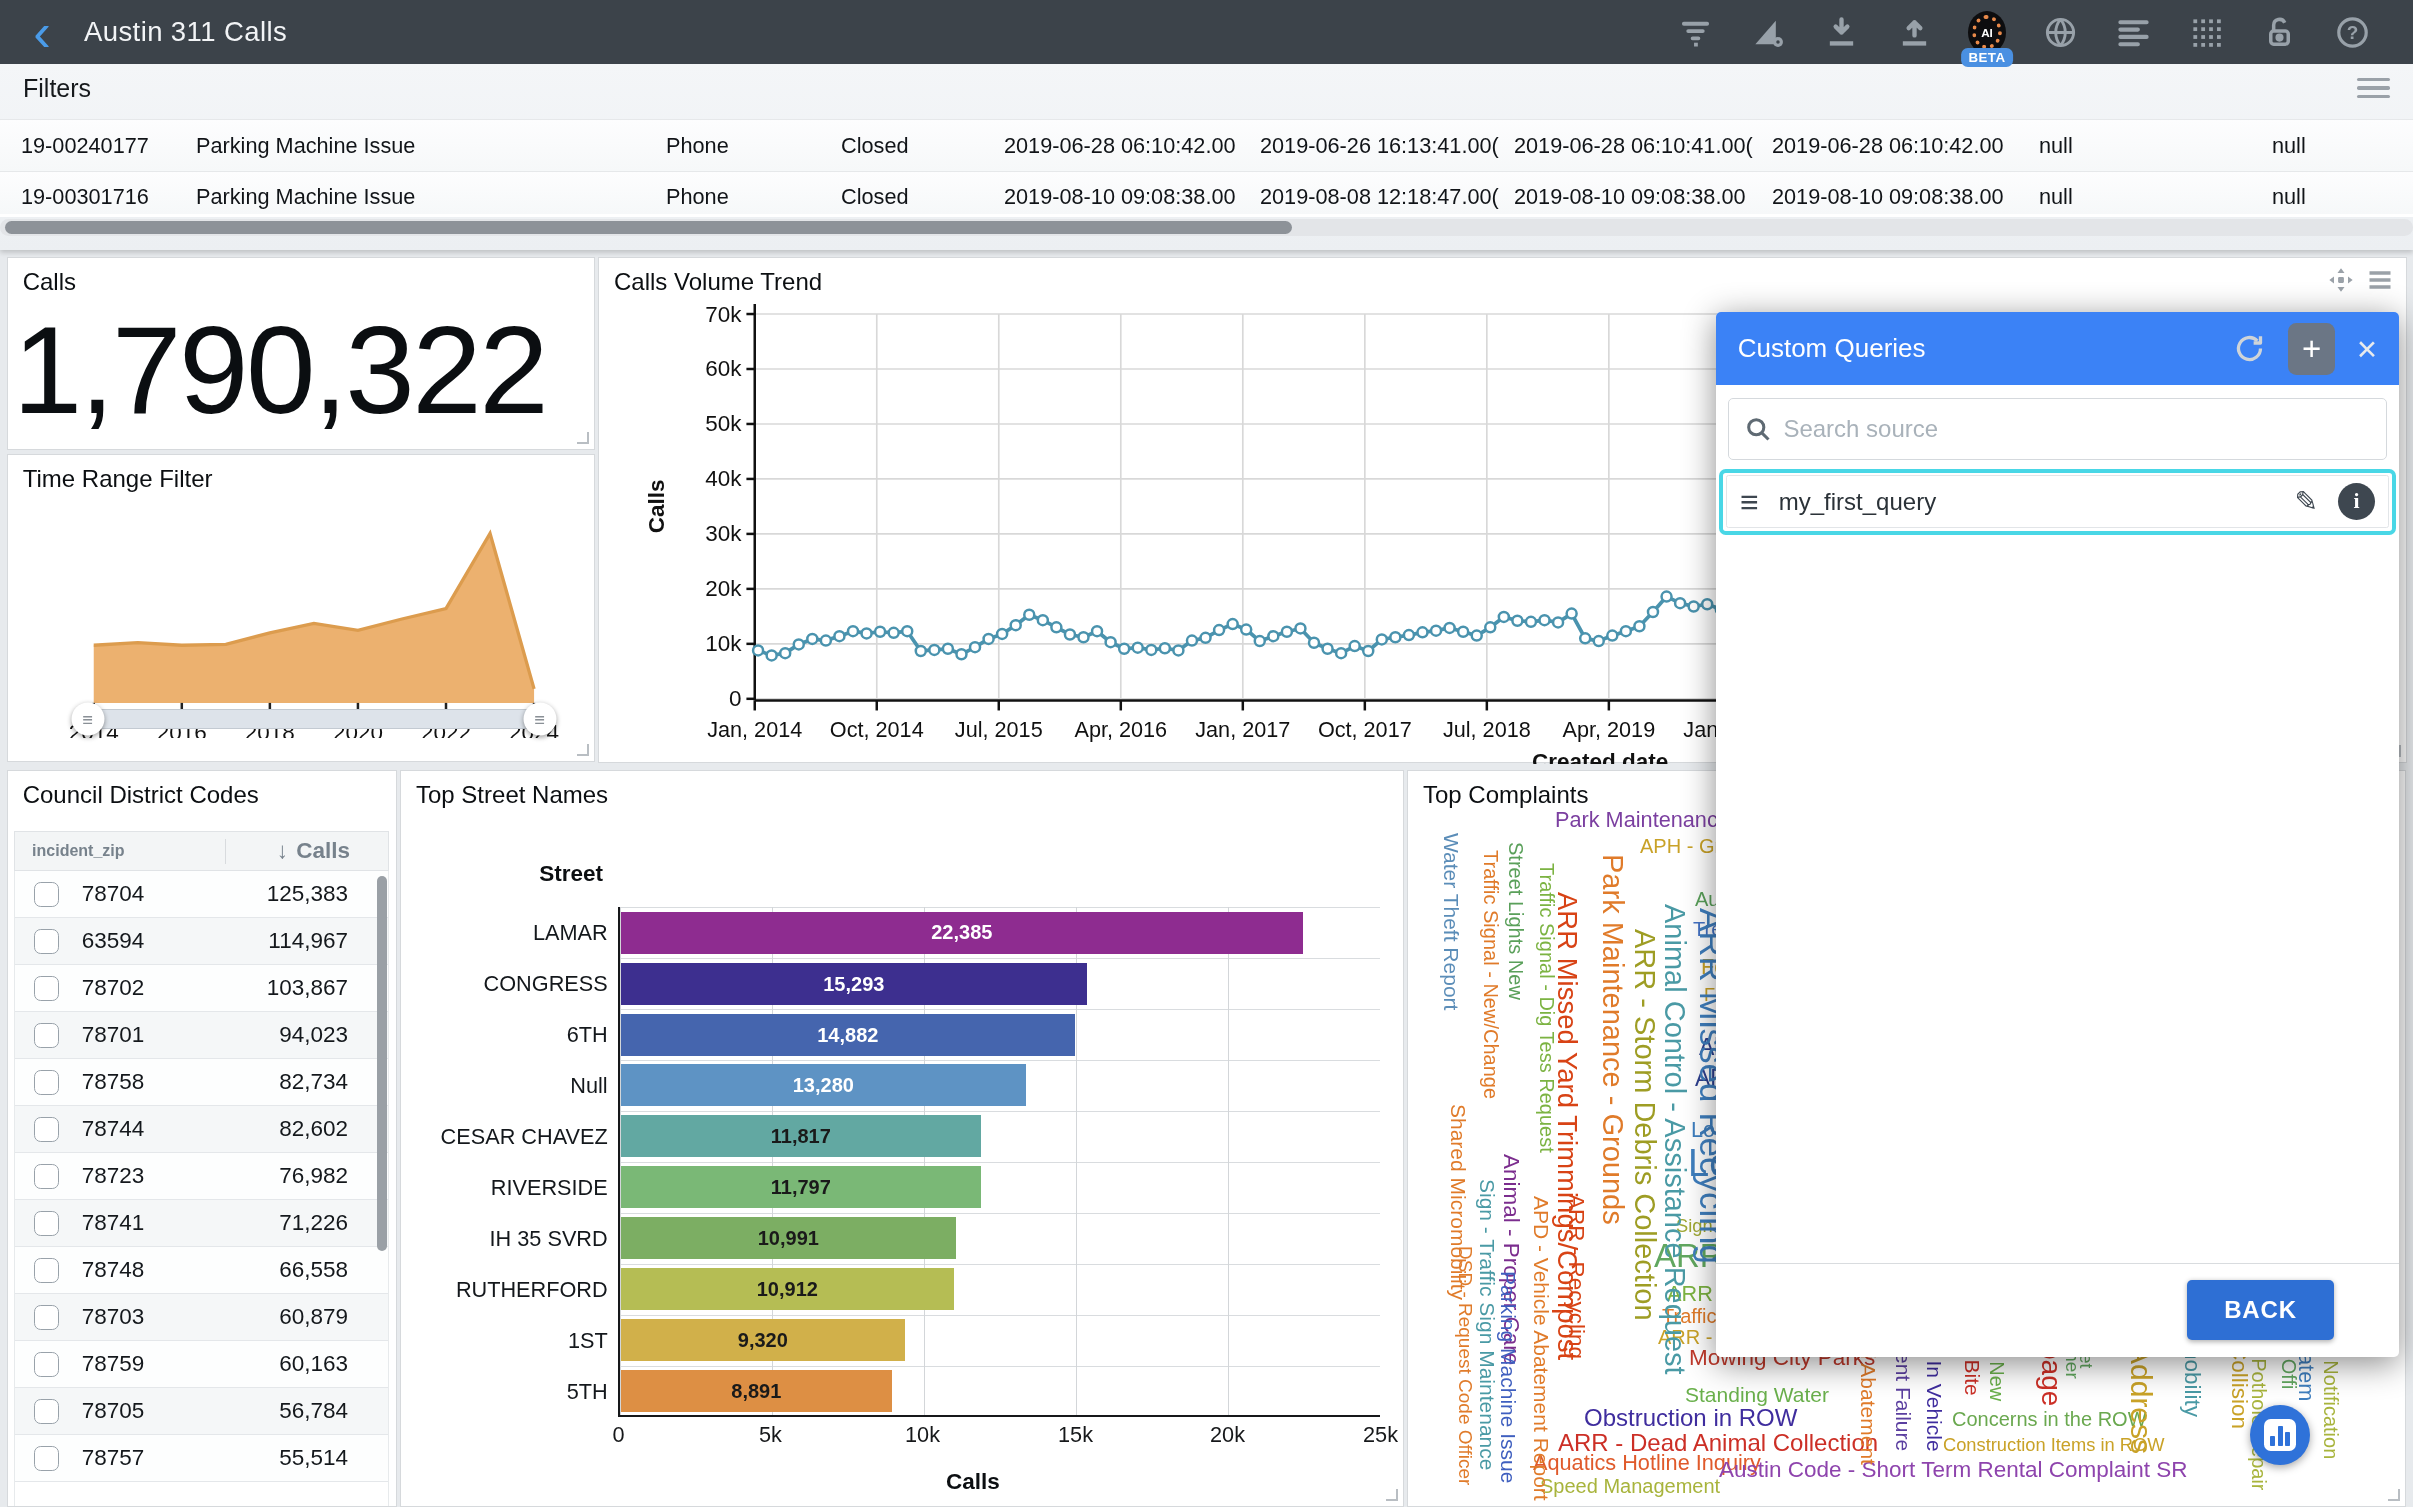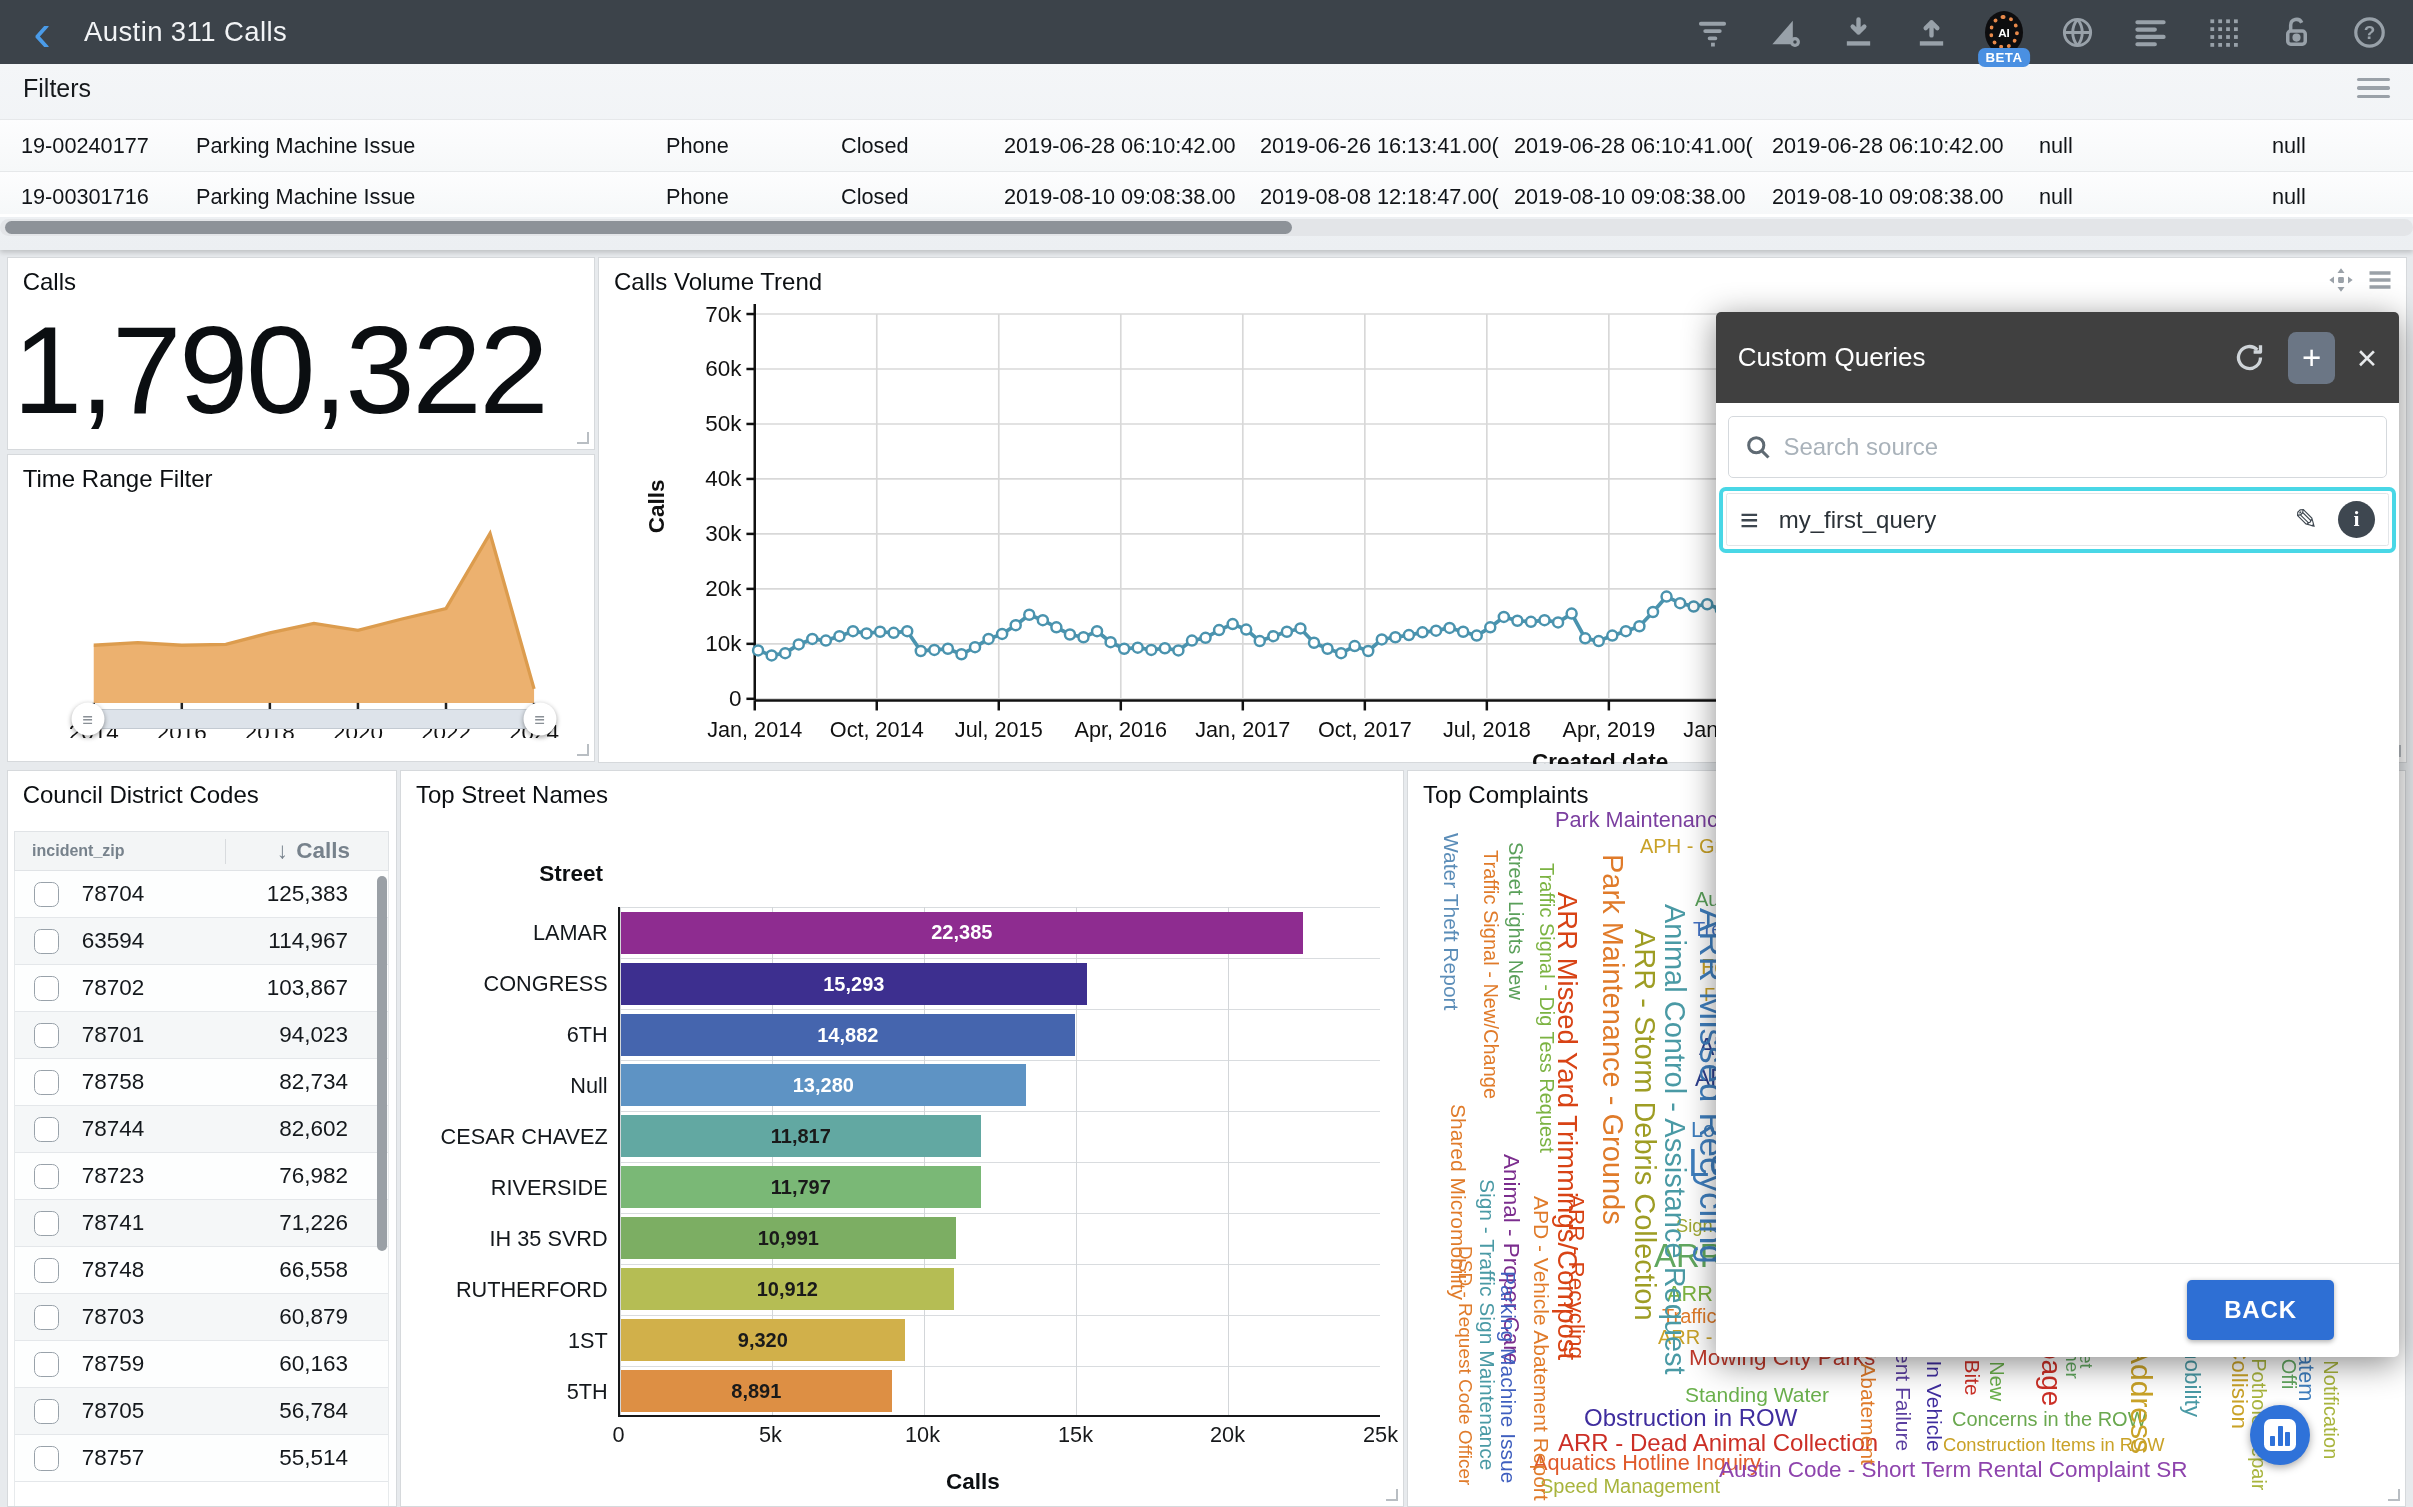--- a/index.html
+++ b/index.html
@@ -5,21 +5,21 @@
   * { margin:0; padding:0; box-sizing:border-box; }
   html,body { width:2413px; height:1507px; overflow:hidden;
     font-family:"Liberation Sans","DejaVu Sans",sans-serif; background:#e7eaed; }
 
   
   .appbar { position:absolute; left:0; top:0; width:2413px; height:64px;
     background:#3c434a; display:flex; align-items:center; z-index:70; }
   .back-chip { width:38px; height:38px; margin-left:23px; display:flex; align-items:center;
     justify-content:center; color:#4a9be8; font-size:53px; line-height:33px; cursor:pointer; }
   .app-title { color:#f2f4f6; font-size:27.5px; margin-left:23px; letter-spacing:0.4px; }
-  .appbar-icons { margin-left:auto; display:flex; align-items:center; gap:35px; padding-right:25px; }
+  .appbar-icons { margin-left:auto; display:flex; align-items:center; gap:35px; padding-right:42px; }
   .abicon { width:38px; height:38px; position:relative; display:flex; align-items:center;
     justify-content:center; cursor:pointer; }
   .abicon svg { width:35px; height:35px; }
   .ai-chip { width:43px; height:43px; border-radius:50%; background:#0d0d0f; position:relative;
     display:flex; align-items:center; justify-content:center; }
   .ai-ring { position:absolute; inset:4.2px; border-radius:50%; border:4.2px dotted #e8894a; }
   .ai-txt { color:#fff; font-size:11.7px; font-weight:bold; z-index:2; }
   .beta-pill { position:absolute; left:50%; transform:translateX(-50%); bottom:-13.3px;
     background:#4a90e2; color:#fff; font-size:13.3px; font-weight:bold; padding:1.7px 7.5px;
     border-radius:6.7px; letter-spacing:0.4px; }
@@ -103,21 +103,21 @@
     color:#0c0f12; }
 
   
   .cloud { position:absolute; inset:0; overflow:hidden; }
   .w { position:absolute; white-space:nowrap; line-height:1; cursor:pointer; }
   .w.v { transform:rotate(90deg); transform-origin:left top; }
 
   
   .cq { position:absolute; left:1716px; top:312px; width:683px; height:1045px; background:#fff;
     border-radius:5px; box-shadow:0 6.7px 33px rgba(0,0,0,.45); z-index:50; overflow:hidden; }
-  .cq-head { height:91px; background:#404040; display:flex; align-items:center; padding:0 21.7px; }
+  .cq-head { height:73px; background:#3b82f6; display:flex; align-items:center; padding:0 21.7px; }
   .cq-title { color:#fff; font-size:26px; }
   .cq-actions { margin-left:auto; display:flex; align-items:center; gap:21.7px; }
   .cq-refresh { width:33px; height:33px; cursor:pointer; }
   .cq-plus { width:47px; height:52px; background:#6b7685; border-radius:8.3px; color:#fff;
     font-size:33px; display:flex; align-items:center; justify-content:center; cursor:pointer; }
   .cq-close { color:#e8eaec; font-size:35px; cursor:pointer; line-height:1; }
   .cq-search { margin:13.3px 11.7px 0 11.7px; height:62px; border:1.7px solid #d5d9dd; border-radius:5px;
     display:flex; align-items:center; padding:0 15px; gap:11.7px; background:#fff; }
   .cq-search input { border:none; outline:none; font-size:24px; color:#333; flex:1;
     font-family:inherit; }

